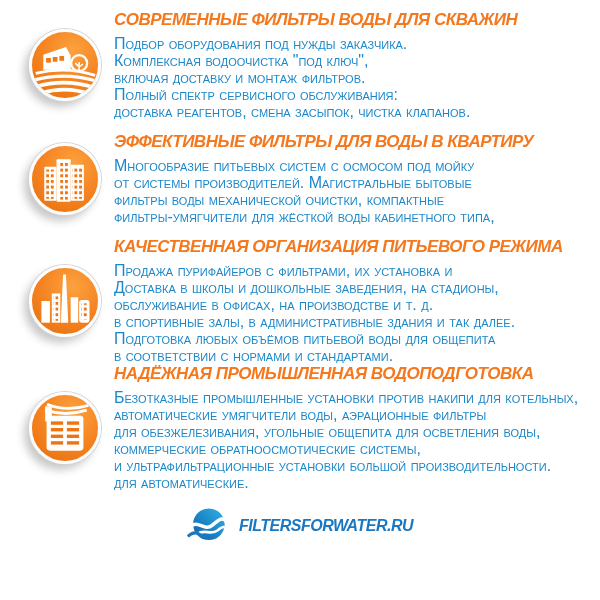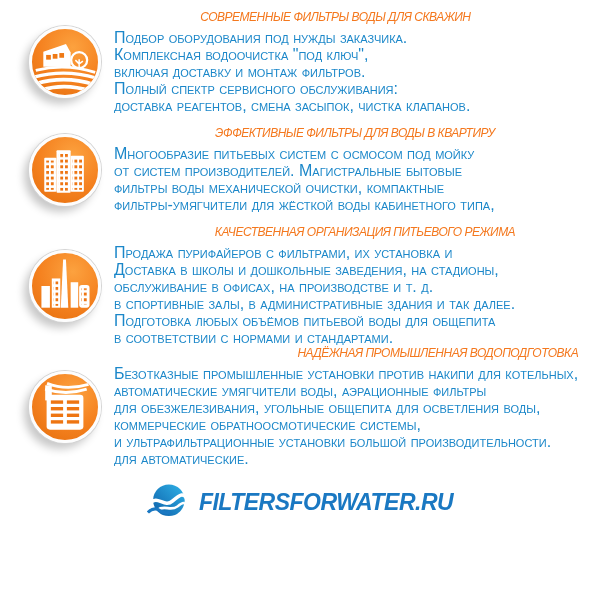--- a/index.html
+++ b/index.html
@@ -26,38 +26,37 @@
     position:relative;width:72px;height:72px;border-radius:50%;
     background:radial-gradient(circle at 62% 28%, #fca23f 0%, var(--badge-orange) 52%, #e46d0c 100%);
     border:3px solid #fdfdfd;
     box-shadow:0 0 0 1px #d4d4d4, -5px 6px 9px rgba(0,0,0,0.22);
     overflow:hidden;
   }
   .badge svg{position:absolute;left:0;top:0;width:100%;height:100%;}
   .content{margin-left:8px;min-width:0;}
   .sec-title{
     margin:0 0 5px 0;
-    font-size:12px;font-weight:normal;font-style:italic;
+    font-size:17px;font-weight:bold;font-style:italic;
     letter-spacing:-0.5px;white-space:nowrap;
     color:var(--heading-orange);
     text-transform:uppercase;
-    text-align:right;
   }
   .text-line{
     font-size:16px;line-height:17px;
     font-variant:small-caps;
     color:var(--body-blue);
     white-space:nowrap;
   }
   .footer{
     display:flex;justify-content:center;align-items:center;
     margin-top:14px;gap:10px;cursor:pointer;
   }
   .logo-text{
-    font-size:23px;font-weight:bold;font-style:italic;
+    font-size:16px;font-weight:bold;font-style:italic;
     color:var(--logo-blue);letter-spacing:-0.5px;
   }
 </style>
 </head>
 <body>
 
 <div class="section">
   <div class="badge-col">
     <div class="badge">
       <svg viewBox="0 0 70 70" aria-hidden="true">
@@ -98,21 +97,21 @@
         <rect x="41" y="20" width="14" height="38" rx="1" fill="#fff"></rect>
         <rect x="43" y="23" width="10.5" height="33" fill="url(#winA)"></rect>
         <rect x="26" y="14" width="15" height="45" rx="1" fill="#fff"></rect>
         <rect x="28.5" y="18" width="10" height="39" fill="url(#winA)"></rect>
       </svg>
     </div>
   </div>
   <div class="content">
     <h2 class="sec-title">ЭФФЕКТИВНЫЕ ФИЛЬТРЫ ДЛЯ ВОДЫ В КВАРТИРУ</h2>
     <div class="text-line">Многообразие питьевых систем с осмосом под мойку</div>
-    <div class="text-line">от систем производителей. Магистральные бытовые</div>
+    <div class="text-line">от системы производителей. Магистральные бытовые</div>
     <div class="text-line">фильтры воды механической очистки, компактные</div>
     <div class="text-line">фильтры-умягчители для жёсткой воды кабинетного типа,</div>
   </div>
 </div>
 
 <div class="section tight">
   <div class="badge-col">
     <div class="badge">
       <svg viewBox="0 0 70 70" aria-hidden="true">
         <defs>

